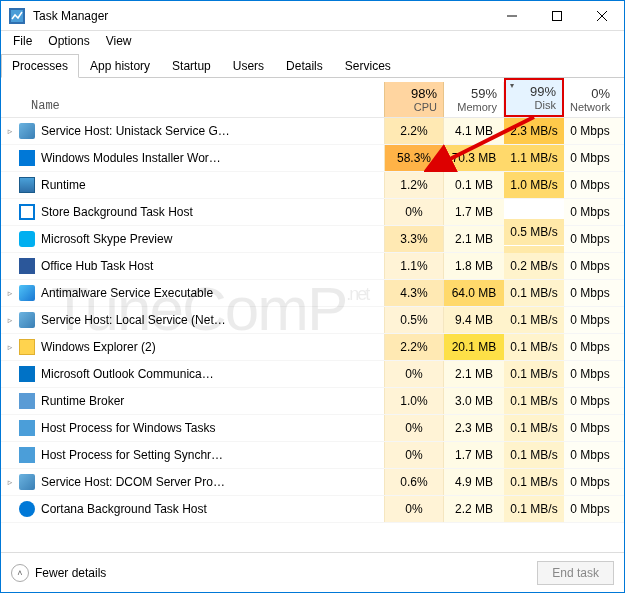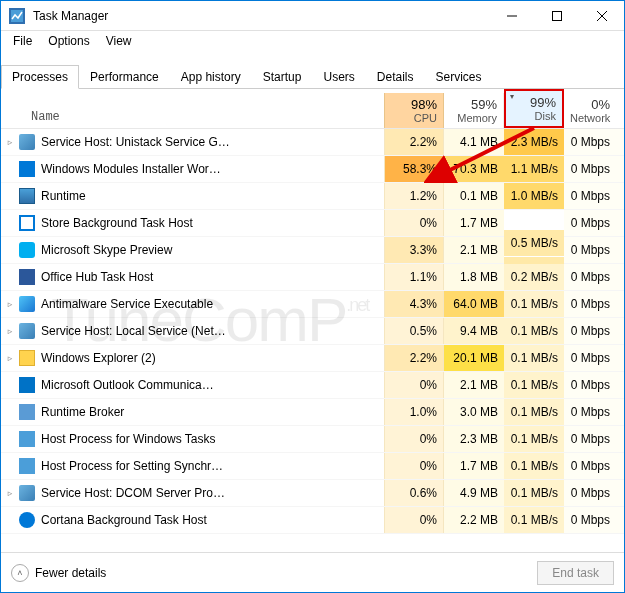--- a/index.html
+++ b/index.html
@@ -9,21 +9,21 @@
 
 .titlebar { height: 30px; background: #fff; display: flex; align-items: center; border-bottom: 1px solid #e0e0e0; }
 .titlebar-icon { width: 16px; height: 16px; margin: 0 8px; }
 .titlebar-title { flex: 1; font-size: 12px; color: #000; }
 .titlebar-btns { display: flex; }
 .titlebar-btn { width: 45px; height: 30px; display: flex; align-items: center; justify-content: center; color: #000; }
 
 .menubar { height: 20px; display: flex; align-items: center; padding: 0 4px; font-size: 12px; }
 .menu-item { padding: 2px 8px; cursor: default; }
 
-.tabs { display: flex; border-bottom: 1px solid #ccc; font-size: 12px; margin-top: 13px; }
+.tabs { display: flex; border-bottom: 1px solid #ccc; font-size: 12px; margin-top: 2px; }
 .tab { padding: 4px 10px; border: 1px solid transparent; cursor: default; position: relative; top: 1px; }
 .tab.active { border: 1px solid #ccc; border-bottom: 1px solid #fff; background: #fff; }
 
 .content { flex: 1; display: flex; flex-direction: column; overflow: hidden; position: relative; }
 
 .cols-header { display: flex; height: 40px; border-bottom: 1px solid #e8e8e8; font-size: 12px; align-items: flex-end; }
 .col-name-h { flex: 1; padding: 4px 4px 4px 30px; color: #555; font-family: Liberation Mono, monospace; }
 .col-h { width: 60px; text-align: right; padding: 4px 6px; color: #555; }
 .col-h .pct { display: block; font-size: 13px; color: #333; }
 .col-h .lbl { display: block; font-size: 11px; }
@@ -38,21 +38,21 @@
 .scroll-area { flex: 1; overflow-y: scroll; overflow-x: hidden; }
 .scroll-area::-webkit-scrollbar { width: 17px; }
 .scroll-area::-webkit-scrollbar-track { background: #f0f0f0; }
 .scroll-area::-webkit-scrollbar-thumb { background: #cdcdcd; }
 .scroll-area::-webkit-scrollbar-button { background: #f0f0f0; height: 17px; }
 
 .row { display: flex; height: 27px; align-items: center; font-size: 12px; border-bottom: 1px solid #f5f5f5; }
 .expand { width: 18px; text-align: center; color: #888; font-size: 9px; }
 .picon { width: 16px; height: 16px; margin-right: 6px; flex-shrink: 0; }
 .pname { flex: 1; white-space: nowrap; overflow: hidden; text-overflow: ellipsis; padding-right: 4px; }
-.cell { width: 60px; text-align: right; padding: 0 6px; height: 100%; line-height: 27px; }
+.cell { width: 60px; text-align: center; padding: 0 6px; height: 100%; line-height: 27px; }
 
 
 .cpu-cell { background: #fff3d6; border-left: 1px solid #f5e6c0; border-right: 1px solid #f5e6c0; }
 .cpu-h1 { background: #ffe9b3; }
 .cpu-h3 { background: #ffb347; }
 .mem-cell { background: #fffbe6; }
 .mem-h1 { background: #fff3cc; }
 .mem-h2 { background: #fde047; }
 .mem-h3 { background: #ffd96b; }
 .disk-cell { background: #fff3cc; }
@@ -121,21 +121,20 @@
   </div>
 
   <div class="menubar">
     <div class="menu-item">File</div>
     <div class="menu-item">Options</div>
     <div class="menu-item">View</div>
   </div>
 
   <div class="tabs">
     <div class="tab active">Processes</div>
-    <div class="tab">Performance</div>
     <div class="tab">App history</div>
     <div class="tab">Startup</div>
     <div class="tab">Users</div>
     <div class="tab">Details</div>
     <div class="tab">Services</div>
   </div>
 
   <div class="content">
 
     <svg class="arrow" viewBox="0 0 120 60">

